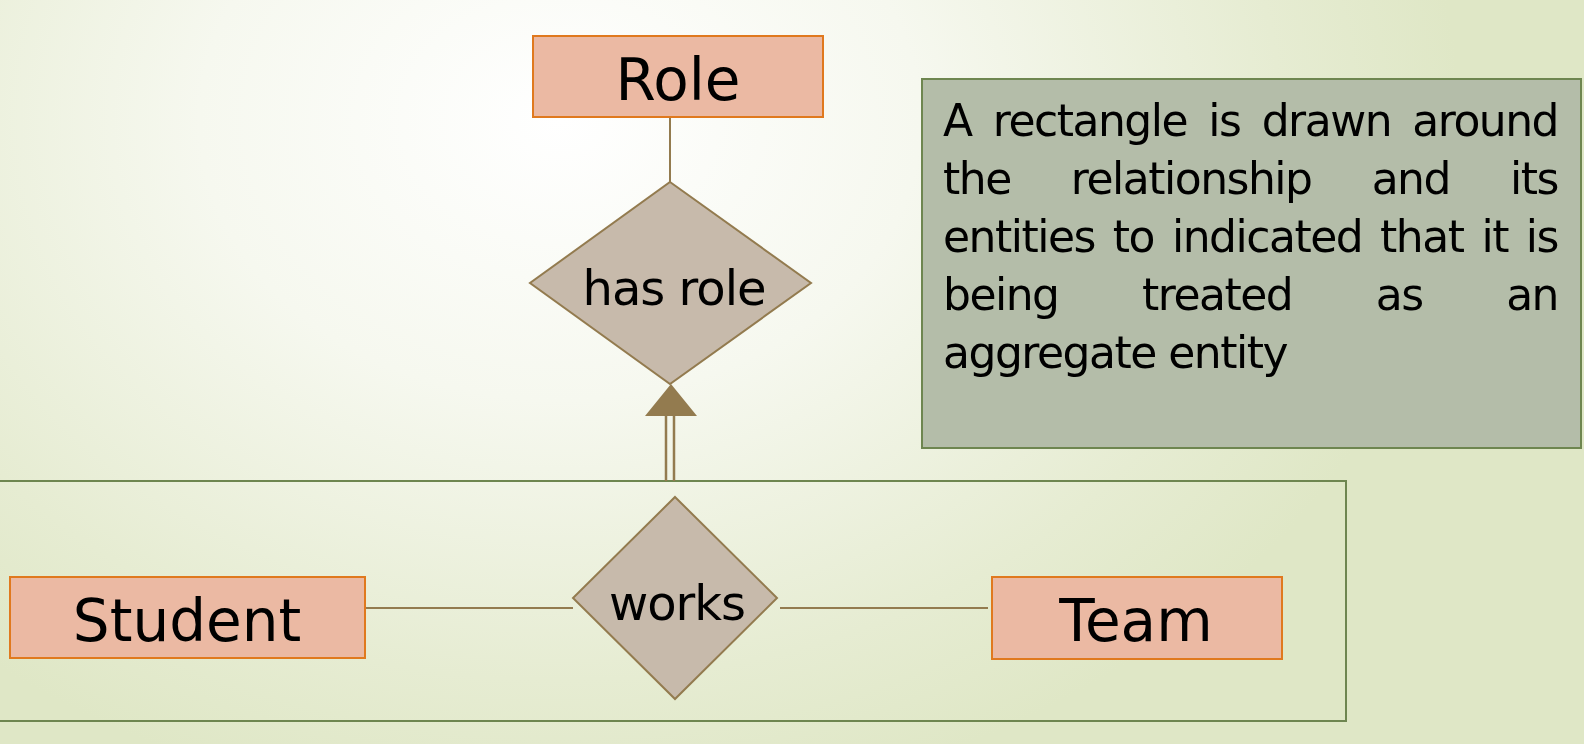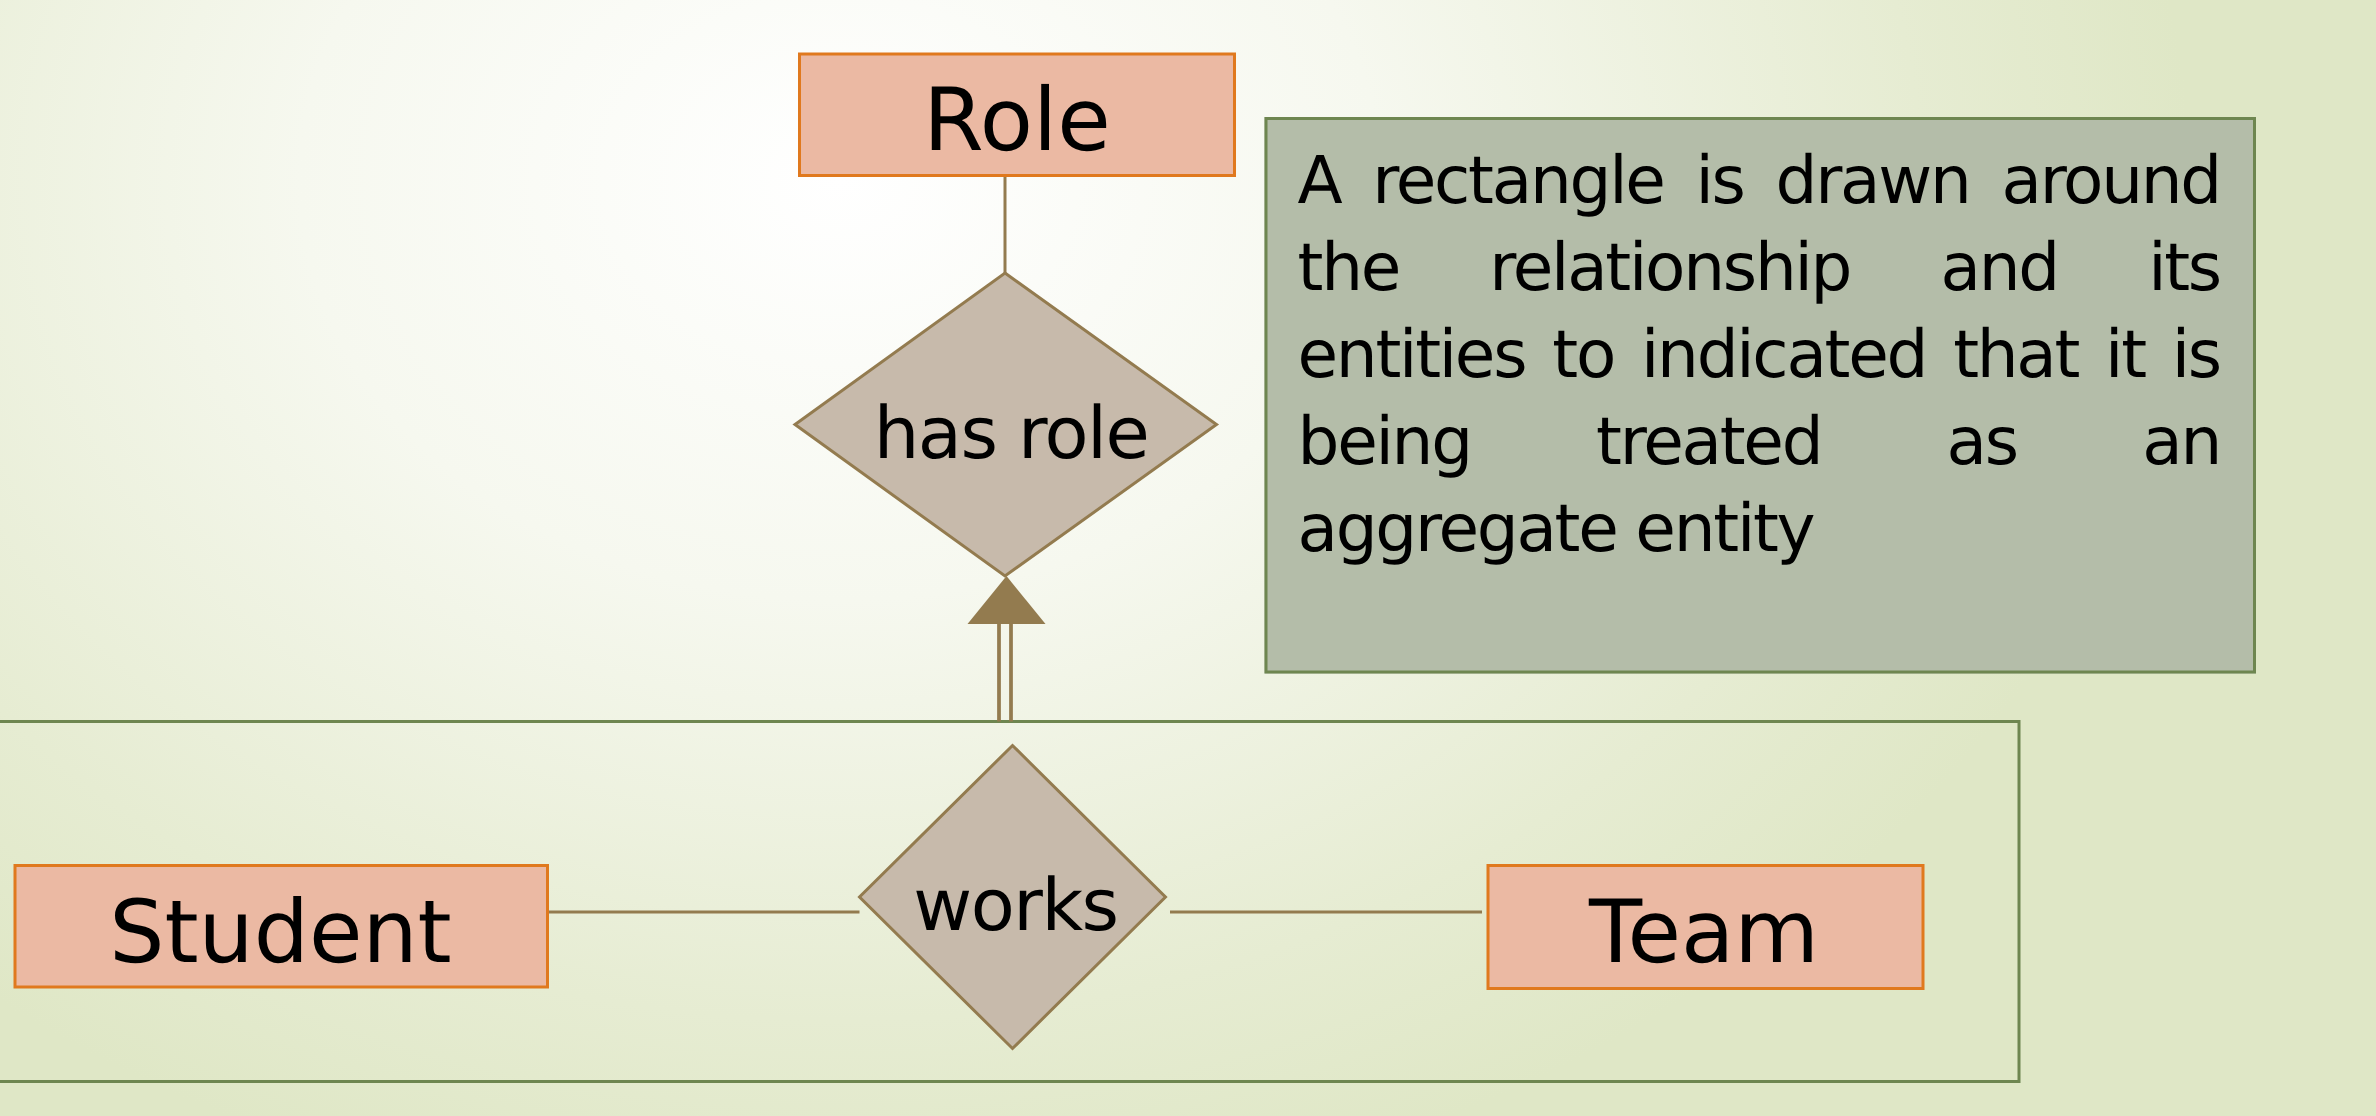--- a/index.html
+++ b/index.html
@@ -4,21 +4,21 @@
 <style>
   html, body { margin: 0; padding: 0; }
   body {
     width: 1584px; height: 744px; overflow: hidden; position: relative;
     background: radial-gradient(ellipse 900px 700px at 560px 120px, #ffffff 0%, #f6f8ef 40%, #e6ecd2 80%, #dfe7c6 100%);
     font-family: "Liberation Sans", sans-serif;
   }
   svg#diagram { position: absolute; left: 0; top: 0; }
   .lbl { font-family: "DejaVu Sans", sans-serif; fill: #000; }
   .note {
-    position: absolute; left: 843px; top: 78px; width: 661px; height: 371px;
+    position: absolute; left: 921px; top: 78px; width: 661px; height: 371px;
     box-sizing: border-box; background: #b4bda9; border: 2px solid #6e8650;
     padding: 12px 22px 0 20px;
   }
   .note-text {
     font-family: "DejaVu Sans", sans-serif; font-size: 44px; line-height: 58px;
     color: #000; text-align: justify; letter-spacing: -1.5px; margin: 0;
   }
 </style>
 </head>
 <body>

